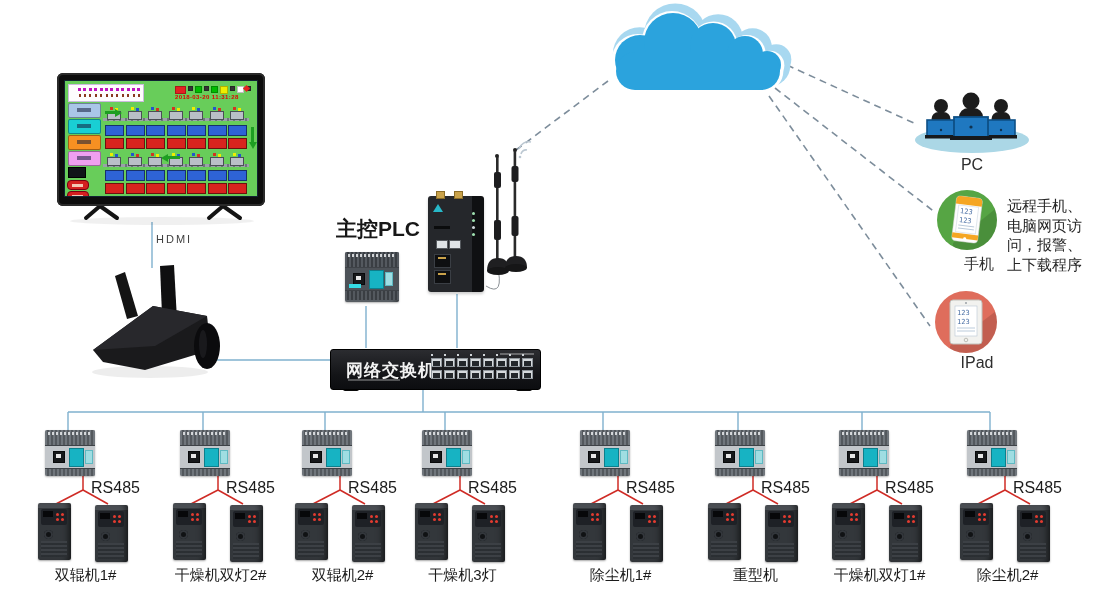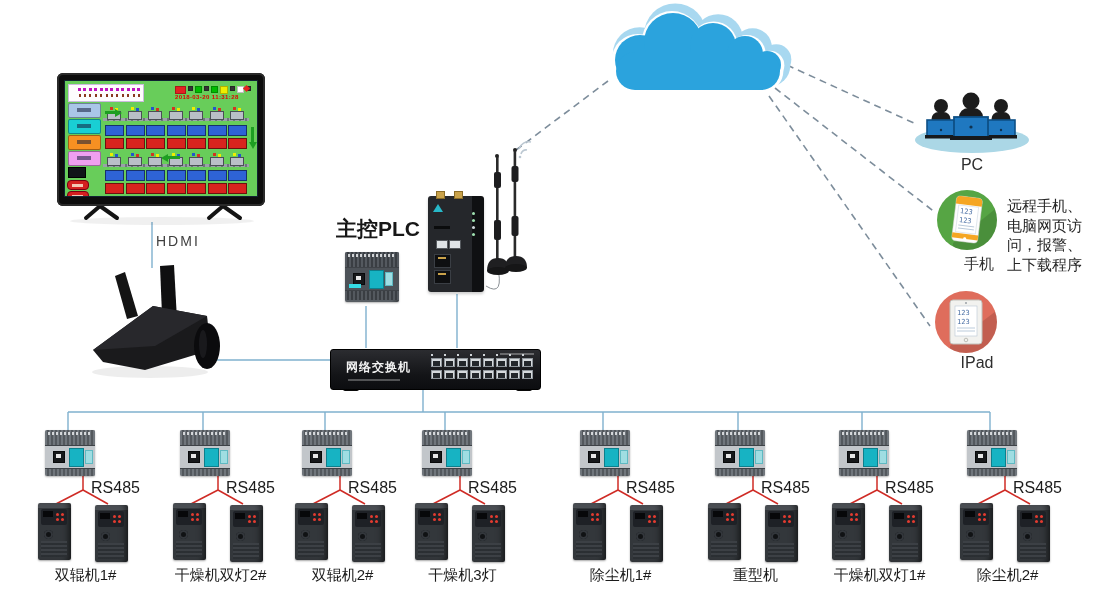--- a/index.html
+++ b/index.html
@@ -26,30 +26,30 @@
   .hmi-box{position:absolute;width:17px;height:9px;border:1px solid rgba(0,0,0,.5);}
   .hmi-blk{position:absolute;left:3px;width:16px;height:9px;background:#101418;border:1px solid #000;}
   .hmi-pill{position:absolute;left:2px;width:20px;height:8px;background:#d42020;border-radius:4px;border:1px solid #701;}
   .hmi-pill::after{content:"";position:absolute;left:4px;top:2.5px;width:11px;height:3px;background:rgba(255,255,230,.75);}
   .hmi-arrow-stem{position:absolute;background:#1e9e22;}
   .tri-down{position:absolute;width:0;height:0;border-left:4px solid transparent;border-right:4px solid transparent;border-top:7px solid #1e9e22;}
   .tri-left{position:absolute;width:0;height:0;border-top:4px solid transparent;border-bottom:4px solid transparent;border-right:7px solid #1e9e22;}
   .tri-right{position:absolute;width:0;height:0;border-top:4px solid transparent;border-bottom:4px solid transparent;border-left:7px solid #1e9e22;}
   
   .lbl{position:absolute;color:#2e2e2e;z-index:5;white-space:nowrap;}
-  .hdmi{left:156px;top:233px;font-size:14px;letter-spacing:2px;color:#3f3f3f;font-weight:500;}
+  .hdmi{left:156px;top:233px;font-size:11px;letter-spacing:2px;color:#3f3f3f;font-weight:500;}
   .masterplc{left:336px;top:215px;font-size:21px;font-weight:600;color:#171717;}
   .pc-lbl{left:944px;top:156px;width:56px;text-align:center;font-size:16px;}
   .phone-lbl{left:957px;top:255px;width:44px;text-align:center;font-size:15px;}
   .ipad-lbl{left:952px;top:354px;width:50px;text-align:center;font-size:16px;}
   .phone-desc{position:absolute;left:1007px;top:196px;width:86px;font-size:15px;line-height:19.5px;color:#262626;z-index:5;}
   
   .switch{left:330px;top:349px;width:209px;height:39px;background:linear-gradient(180deg,#2b2c30,#131417 65%,#0c0d10);
       border:1px solid #000;border-radius:3px;z-index:3;}
-  .sw-label{position:absolute;left:15px;top:9px;font-size:12px;font-weight:bold;color:#f2f2f2;letter-spacing:1px;}
+  .sw-label{position:absolute;left:15px;top:9px;font-size:17px;font-weight:bold;color:#f2f2f2;letter-spacing:1px;}
   .sw-sub{position:absolute;left:17px;top:29px;width:52px;height:2px;background:rgba(255,255,255,.28);}
   .sw-top{position:absolute;right:6px;top:3px;width:34px;height:2px;background:rgba(255,255,255,.3);}
   .sw-ports{position:absolute;left:100px;top:8px;display:grid;grid-template-columns:repeat(8,12px);grid-auto-rows:10px;gap:2px 1px;}
   .sw-port{width:11px;height:9px;background:#d5d9dc;border:1px solid #8f969c;box-sizing:border-box;position:relative;}
   .sw-port::after{content:"";position:absolute;left:1px;top:2px;right:1px;bottom:0;background:#23272b;}
   .sw-numrow{position:absolute;left:100px;top:4px;width:103px;height:2px;
       background:repeating-linear-gradient(90deg,#cfd4d8 0 2px,transparent 2px 13px);}
   .sw-foot{position:absolute;top:388px;width:16px;height:3px;background:#0a0a0a;border-radius:0 0 2px 2px;z-index:2;}
   
   .plc{position:absolute;width:50px;height:46px;background:#aeb2b7;border-radius:2px;overflow:hidden;

